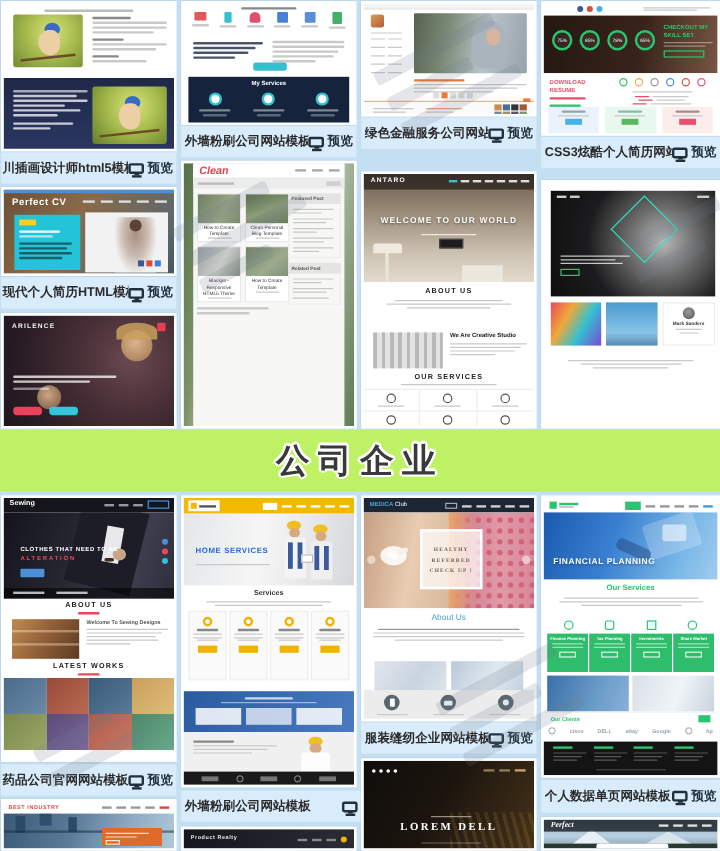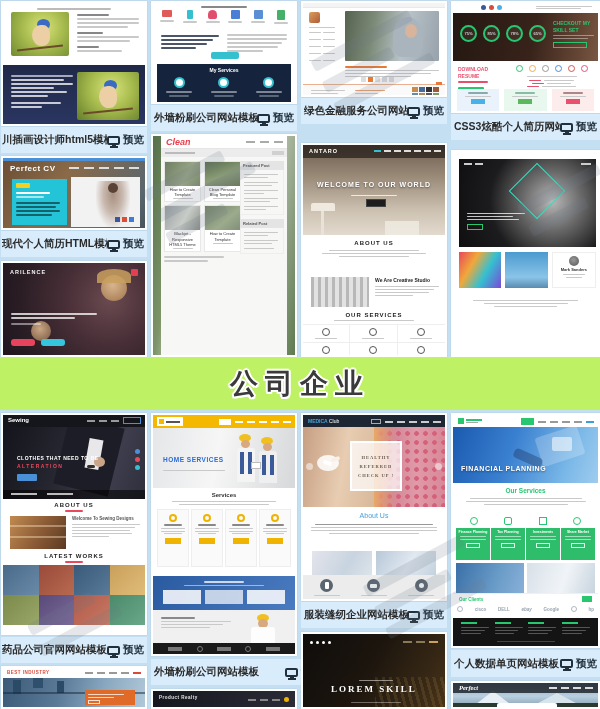--- a/index.html
+++ b/index.html
@@ -820,21 +820,21 @@
           <div class="circ" style="width:3px;height:3px;background:#fff"></div>
         <div class="circ" style="width:3px;height:3px;background:#fff"></div>
           <div class="circ" style="width:3px;height:3px;background:#fff"></div>
       </div>
       <div class="abs" style="right:7px;top:7px;display:flex;gap:4px">
         <div style="width:9px;height:2px;background:#8a7a5a"></div>
           <div style="width:9px;height:2px;background:#8a7a5a"></div>
           <div style="width:9px;height:2px;background:#caa35a"></div>
       </div>
       <div class="tlw" style="position:absolute;left:56px;top:44px;width:34px;height:1px;background:rgba(255,255,255,.5)"></div>
-      <div class="serif" style="position:absolute;left:0;right:0;top:50px;text-align:center;color:#fff;font-size:9px;font-weight:700;letter-spacing:2px">LOREM SKILL</div>
+      <div class="serif" style="position:absolute;left:0;right:0;top:50px;text-align:center;color:#fff;font-size:9px;font-weight:700;letter-spacing:2px">LOREM DELL</div>
       <div class="tlw" style="position:absolute;left:48px;top:66px;width:50px;height:1px;background:rgba(255,255,255,.35)"></div>
     </div>
   </div>
 
   <div class="card" style="left:451px;top:413px;width:149px;height:235px">
     <div class="abs" style="left:0;right:0;top:0;height:12px;background:#fff">
       <div style="position:absolute;left:5px;top:3px;display:flex;gap:2px;align-items:center">
         <div style="width:6px;height:6px;background:#28c76f"></div>
         <div>
             <div style="width:16px;height:2px;background:#28c76f"></div>

